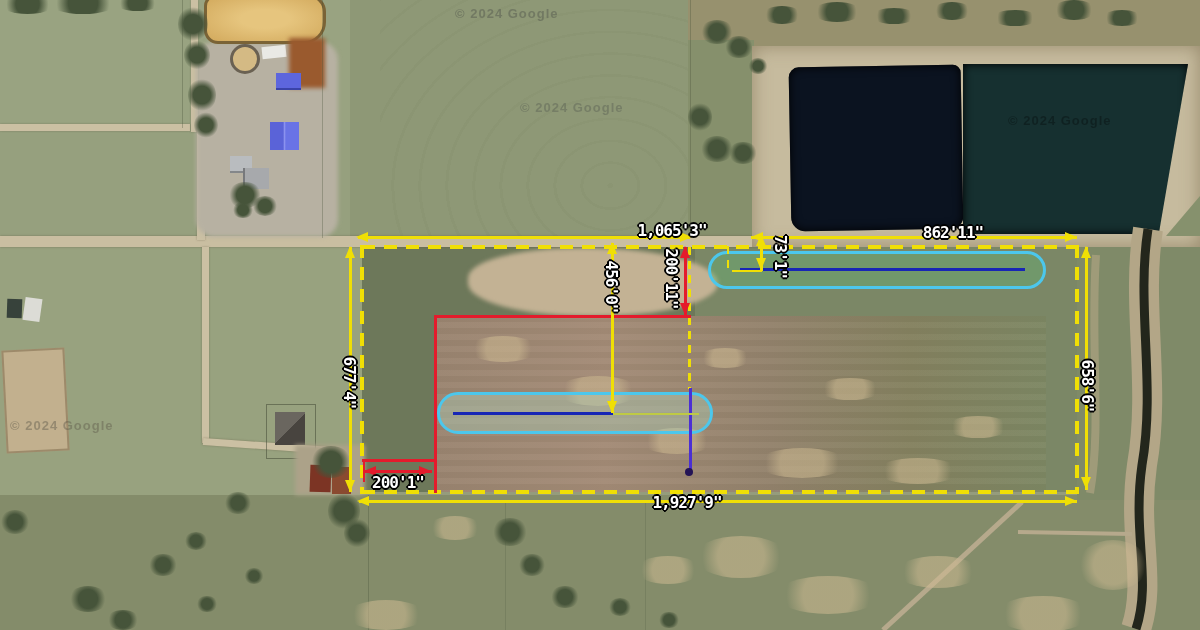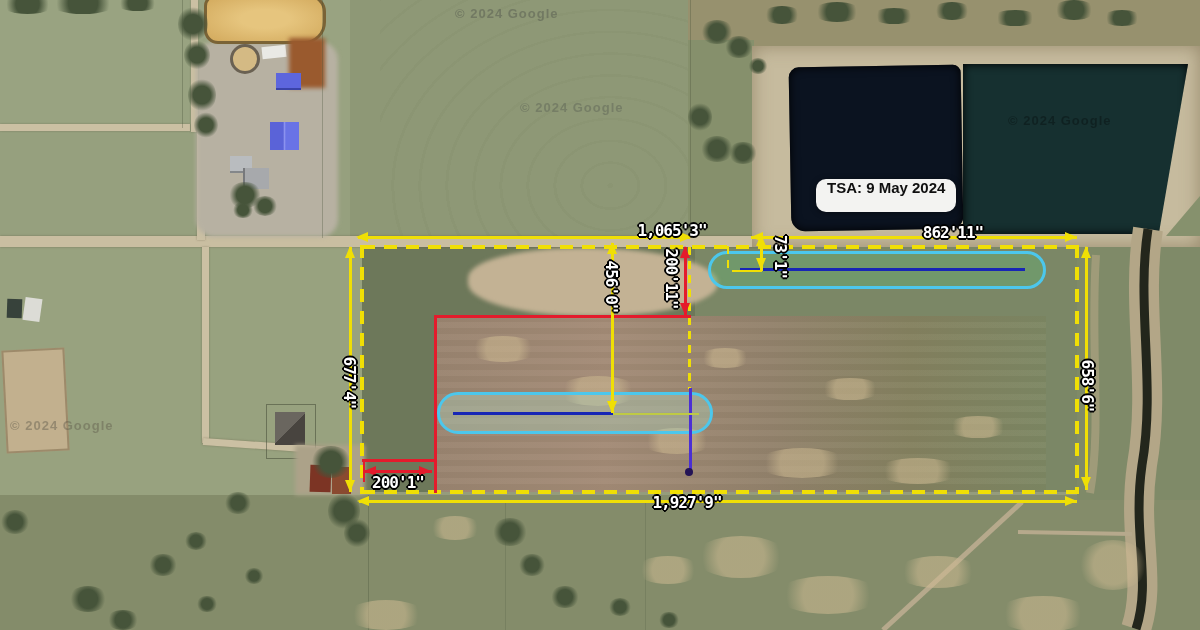--- a/index.html
+++ b/index.html
@@ -245,15 +245,14 @@
   <div class="lbl" style="left:592px;top:221px;width:160px;">1,065'3"</div>
   <div class="lbl" style="left:873px;top:223px;width:160px;">862'11"</div>
   <div class="lbl rot" style="left:730px;top:247px;width:100px;">73'1"</div>
   <div class="lbl rot" style="left:621px;top:269px;width:100px;">200'11"</div>
   <div class="lbl rot" style="left:561px;top:277px;width:100px;">456'0"</div>
   <div class="lbl rot" style="left:299px;top:373px;width:100px;">677'4"</div>
   <div class="lbl rot" style="left:1037px;top:376px;width:100px;">658'6"</div>
   <div class="lbl" style="left:328px;top:473px;width:140px;">200'1"</div>
   <div class="lbl" style="left:607px;top:493px;width:160px;">1,927'9"</div>
 
-  <div id="tsa-box">TSA: 9 May 2024</div>
 
 </div>
 
 </body></html>

